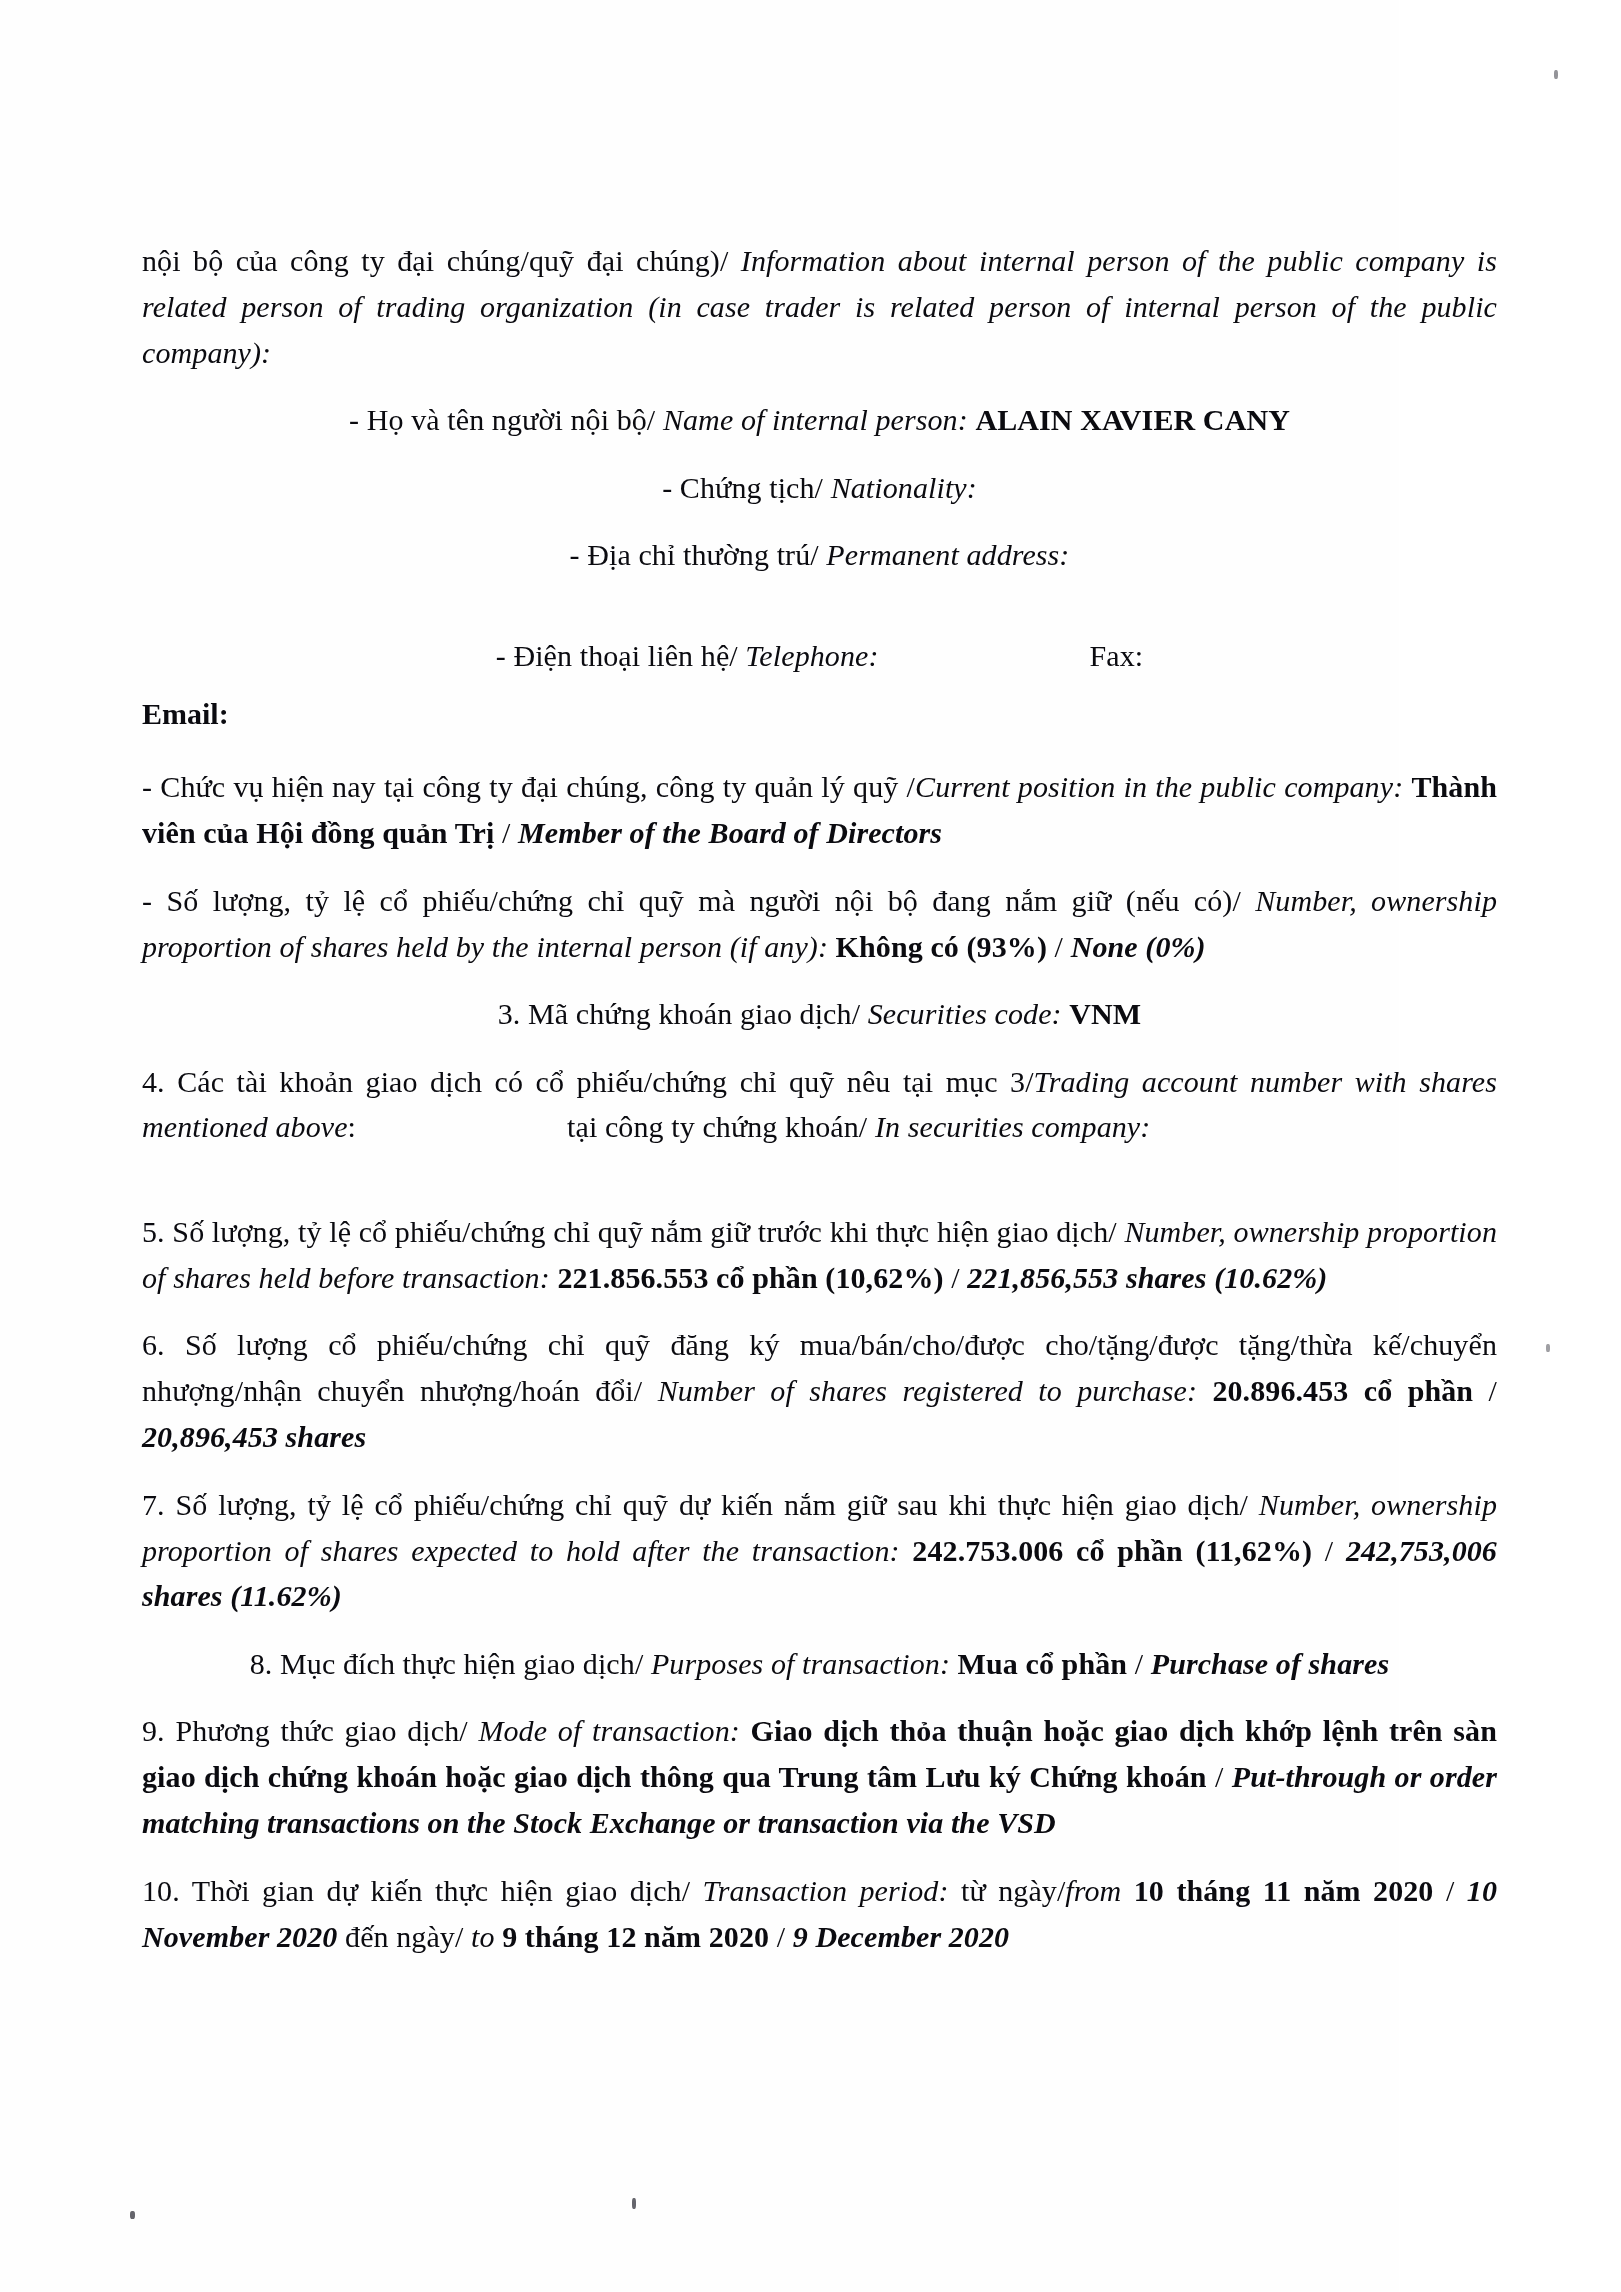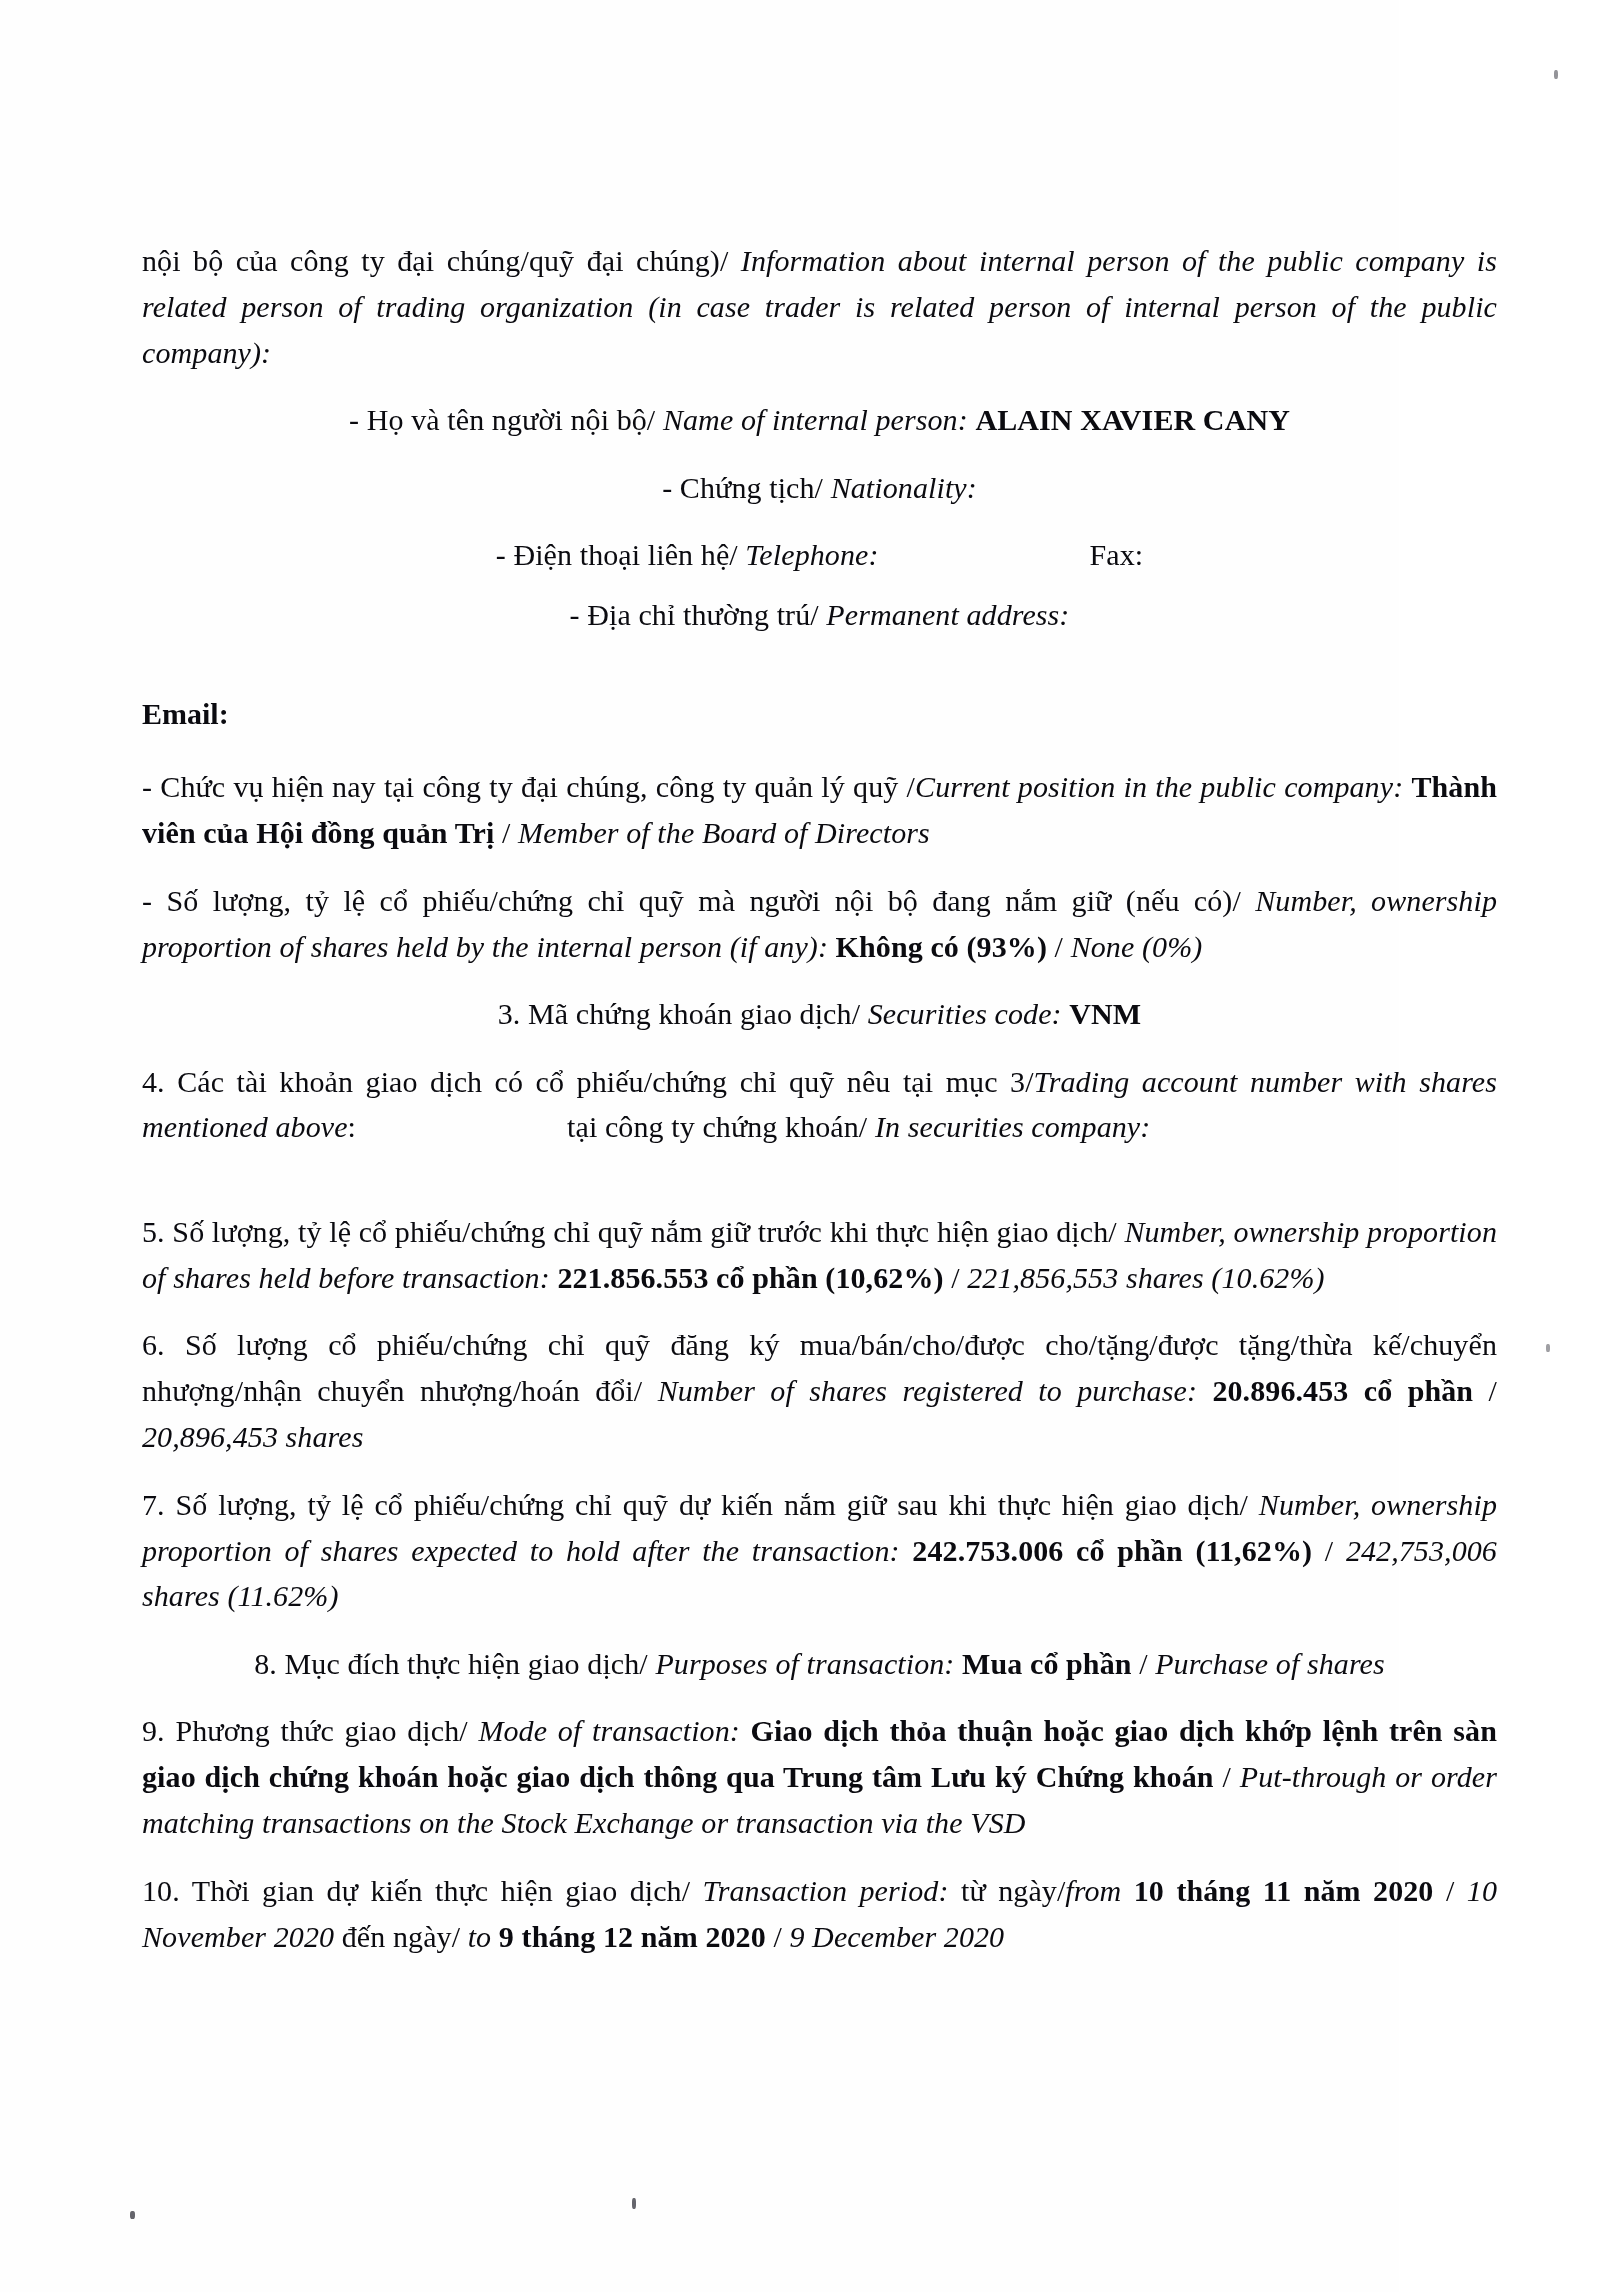--- a/index.html
+++ b/index.html
@@ -34,21 +34,21 @@
     text-align: justify;
     margin: 0 0 21.6px 0;
     letter-spacing: 0.1px;
   }
   .para.tight { margin-bottom: 13.7px; }
   .para.gap-lg { margin-bottom: 39px; }
   .para.gap-xl { margin-bottom: 55px; }
   .para.nojust { text-align: center; }
   i, .i { font-style: italic; }
   b, .b { font-weight: bold; }
-  .bi { font-weight: normal; font-style: italic; margin-top: 48px; }
+  .bi { font-weight: bold; font-style: italic; margin-top: 48px; }
   .tab-md { display: inline-block; width: 211px; }
   .emailline {
     font-size: 30px;
     line-height: 1.42;
     margin: 0 0 29px 0;
     text-align: left;
     font-weight: bold;
   }
   .speck {
     position: absolute;
@@ -71,23 +71,23 @@
 
   <div class="content">
 
     <p class="para"><span>nội bộ của công ty đại chúng/quỹ đại chúng)/ </span><i>Information about internal person of the public company is related person of trading organization (in case trader is related person of internal person of the public company):</i></p>
 
     <p class="para nojust"><span>- Họ và tên người nội bộ/ </span><i>Name of internal person:</i> <b>ALAIN XAVIER CANY</b></p>
 
     <p class="para nojust"><span>- Chứng tịch/ </span><i>Nationality:</i><b></b></p>
 
 
+    <p class="para nojust gap-xl"><span>- Địa chỉ thường trú/ </span><i>Permanent address:</i><b></b></p>
+
     <p class="para nojust tight"><span>- Điện thoại liên hệ/ </span><i>Telephone:</i><span class="tab-md"></span><span>Fax:</span><span></span></p>
-
-    <p class="para nojust gap-xl"><span>- Địa chỉ thường trú/ </span><i>Permanent address:</i><b></b></p>
 
     <p class="emailline"><span>Email:</span><span></span></p>
 
     <p class="para"><span>- Chức vụ hiện nay tại công ty đại chúng, công ty quản lý quỹ /</span><i>Current position in the public company:</i> <b>Thành viên của Hội đồng quản Trị</b><span> / </span><span class="bi">Member of the Board of Directors</span></p>
 
 
     <p class="para"><span>- Số lượng, tỷ lệ cổ phiếu/chứng chỉ quỹ mà người nội bộ đang nắm giữ (nếu có)/ </span><i>Number, ownership proportion of shares held by the internal person (if any):</i> <b>Không có (93%)</b><span> / </span><span class="bi">None (0%)</span></p>
 
     <p class="para nojust"><span>3.</span> <span>Mã chứng khoán giao dịch/ </span><i>Securities code:</i> <b>VNM</b></p>
 

